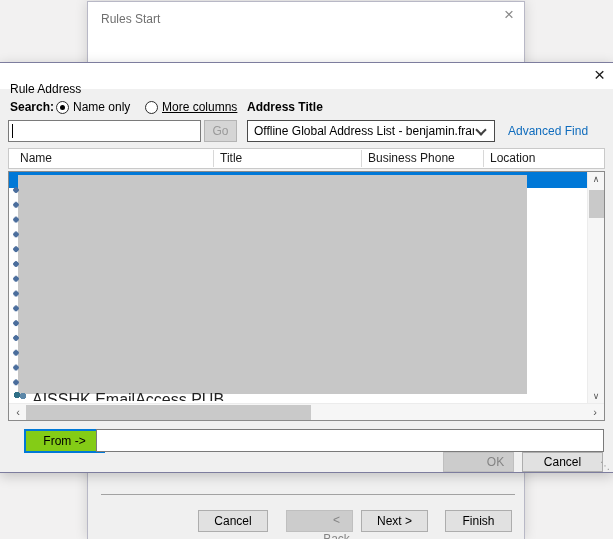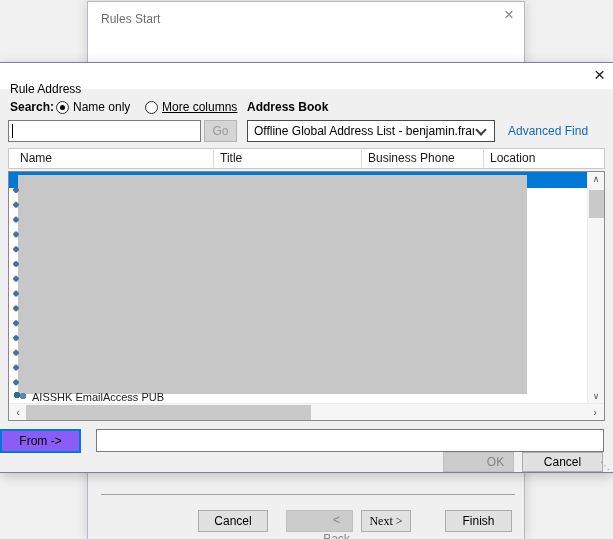--- a/index.html
+++ b/index.html
@@ -23,21 +23,21 @@
   .wz-footer  { left: 0; right: 0; top: 471px; bottom: 0; background: #f0f0f0; }
   .wz-sep     { position: absolute; left: 13px; width: 414px; top: 21px; height: 1px; background: #a2a2a2; }
   .btn {
     position: absolute; height: 22px; background: #e1e1e1; border: 1px solid #adadad;
     font-family: "Liberation Sans", sans-serif; font-size: 12px; color: #000;
     text-align: center; line-height: 19px; cursor: default;
   }
   .btn.disabled { background: #cccccc; border-color: #bfbfbf; color: #848484; padding-left: 34px; }
   .wz-cancel { left: 110px; top: 508px; width: 70px; }
   .wz-back   { left: 198px; top: 508px; width: 67px; }
-  .wz-next   { left: 273px; top: 508px; width: 50px; font-family: Liberation Serif, serif; }
+  .wz-next   { left: 273px; top: 508px; width: 67px; }
   .wz-finish { left: 357px; top: 508px; width: 67px; }
 
   
   .dialog {
     position: absolute; left: 0; top: 62px; width: 613px; height: 411px;
     background: #f0f0f0; border-top: 1px solid #7d7d9e; border-bottom: 1px solid #7d7d9e;
     box-shadow: 0 3px 12px rgba(0,0,0,.20);
   }
   .dlg-titlebar { left: 0; right: 0; top: 0; height: 26px; background: #fff; }
   .dlg-title    { left: 10px; top: 19px; }
@@ -99,37 +99,37 @@
     background-image: radial-gradient(circle at 3px 4px, #4a6d9c 2.5px, rgba(0,0,0,0) 3px);
     background-size: 6px 14.8px; background-repeat: repeat-y;
   }
   .partial-row { left: 3px; top: 219px; width: 320px; height: 10px; overflow: hidden; }
   .partial-icon {
     position: absolute; left: 1px; top: 1px; width: 14px; height: 9px;
     background-image:
       radial-gradient(circle at 4px 3px, #2f6f86 3px, rgba(0,0,0,0) 3.5px),
       radial-gradient(circle at 10px 4px, #5c87a8 3px, rgba(0,0,0,0) 3.5px);
   }
-  .partial-name { position: absolute; left: 20px; top: 0; font-size: 11px; color: #222; white-space: nowrap; }
+  .partial-name { position: absolute; left: 20px; top: 0; font-size: 16px; color: #222; white-space: nowrap; }
 
   .vscroll { position: absolute; right: 0; top: 0; width: 17px; height: 231px; background: #f6f6f6; border-left: 1px solid #ececec; }
   .vs-arrow { position: absolute; left: 0; width: 16px; text-align: center; font-size: 9px; color: #555; }
   .vs-up   { top: 2px; }
   .vs-down { bottom: 2px; }
   .vs-thumb { position: absolute; left: 1px; top: 18px; width: 15px; height: 28px; background: #c9c9c9; }
 
   .hscroll { position: absolute; left: 0; bottom: 0; height: 17px; width: 595px; background: #f6f6f6; border-top: 1px solid #ececec; }
   .hs-arrow { position: absolute; top: 1px; width: 14px; text-align: center; font-size: 11px; color: #555; line-height: 15px; }
   .hs-left  { left: 2px; }
   .hs-right { right: 2px; }
   .hs-thumb { position: absolute; left: 17px; top: 1px; width: 285px; height: 15px; background: #c9c9c9; }
 
   .from-btn {
-    left: 0; top: 366px; width: 81px; height: 24px;
-    background: #8b5cf6; border: 2px solid #0078d7;
+    left: 24px; top: 366px; width: 81px; height: 24px;
+    background: #84cc16; border: 2px solid #0078d7;
     text-align: center; line-height: 19px;
   }
   .from-field { left: 96px; top: 366px; width: 508px; height: 23px; background: #fff; border: 1px solid #7a7a7a;
     font-family: "Liberation Sans", sans-serif; font-size: 12px; padding-left: 4px; }
   .ok-btn     { left: 443px; top: 389px; width: 71px; height: 20px; line-height: 17px; }
   .cancel-btn { left: 522px; top: 389px; width: 81px; height: 20px; line-height: 17px; }
   .resize-grip { right: 3px; bottom: 1px; font-size: 10px; color: #9a9a9a; line-height: 10px; }
 </style>
 </head>
 <body>
@@ -153,21 +153,21 @@
     <div class="abs dlg-titlebar">
       <span class="abs dlg-title">Rule Address</span>
       <span class="abs dlg-close">×</span>
     </div>
 
     <span class="abs search-label lbl-bold">Search:</span>
     <span class="abs radio radio1 sel"></span>
     <span class="abs radio1-label">Name only</span>
     <span class="abs radio radio2"></span>
     <span class="abs radio2-label">More columns</span>
-    <span class="abs ab-label lbl-bold">Address Book</span>
+    <span class="abs ab-label lbl-bold">Address Title</span>
 
     <input class="abs search-input" value="" style="">
     <span class="abs caret"></span>
     <span class="abs go-btn">Go</span>
     <div class="abs combo">
       <span class="combo-text">Offline Global Address List - benjamin.fran</span>
       <span class="chevron-down"></span>
     </div>
     <span class="abs adv-find">Advanced Find</span>
 

